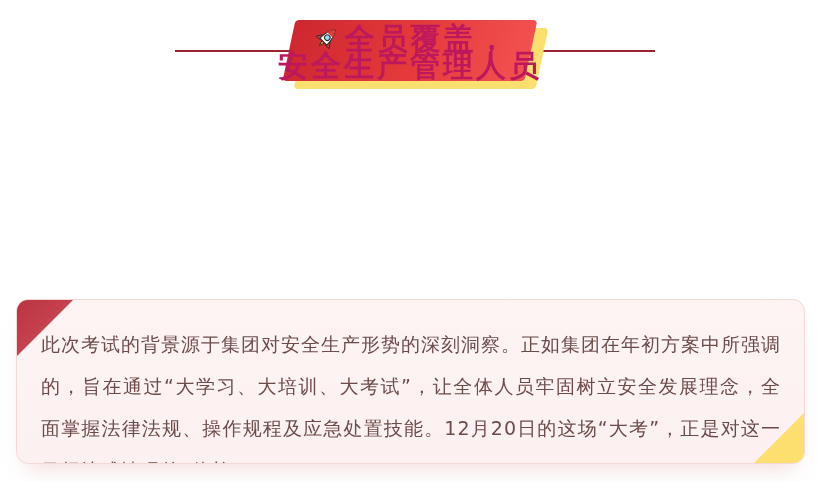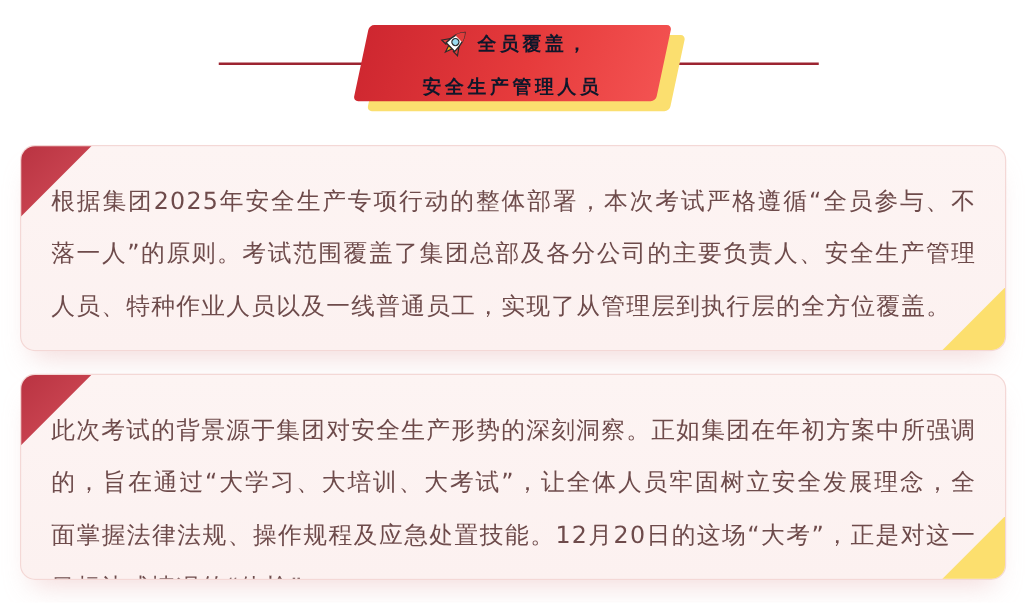--- a/index.html
+++ b/index.html
@@ -28,22 +28,22 @@
     background:#fbdf6f; border-radius:4px;
   }
   .banner-bg {
     position:absolute; inset:0;
     transform:skewX(-12deg);
     background:linear-gradient(100deg,#ce2730 0%,#e63b3c 55%,#f35251 100%);
     border-radius:4px;
   }
   .banner-text {
     position:absolute; inset:0; z-index:2;
-    display:flex; flex-direction:column; align-items:center; justify-content:space-between;
-    color:#0f172a; font-weight:bold; font-size:15px; line-height:24px;
+    display:flex; flex-direction:column; align-items:center; justify-content:center;
+    color:#be185d; font-weight:bold; font-size:30px; line-height:24px;
     letter-spacing:3px; white-space:nowrap; text-align:center;
   }
   .banner-line1 { display:flex; align-items:center; gap:4px; }
   .rocket { width:30px; height:30px; flex:0 0 auto; }
 
   
   .card {
     position:absolute; left:16px; width:789px; height:165px;
     background:linear-gradient(180deg,#fdf4f3 0%,#fcf1f0 100%);
     border:1px solid #f4d8d6;
@@ -94,25 +94,20 @@
               <circle cx="16" cy="14" r="3" fill="#9adcf0" stroke="#2b2b2b" stroke-width="1.1"></circle>
             </g>
           </svg>
           <span>全员覆盖，</span>
         </span>
         <span>安全生产管理人员</span>
       </div>
     </div>
   </div>
 
-  <div class="card card-1">
-    <div class="corner-red"></div>
-    <div class="corner-yellow"></div>
-    <p class="card-text">根据集团2025年安全生产专项行动的整体部署，本次考试严格遵循“全员参与、不落一人”的原则。考试范围覆盖了集团总部及各分公司的主要负责人、安全生产管理人员、特种作业人员以及一线普通员工，实现了从管理层到执行层的全方位覆盖。</p>
-  </div>
 
   <div class="card card-2">
     <div class="corner-red"></div>
     <div class="corner-yellow"></div>
     <p class="card-text">此次考试的背景源于集团对安全生产形势的深刻洞察。正如集团在年初方案中所强调的，旨在通过“大学习、大培训、大考试”，让全体人员牢固树立安全发展理念，全面掌握法律法规、操作规程及应急处置技能。12月20日的这场“大考”，正是对这一目标达成情况的“体检”。</p>
   </div>
 
 </div>
 
 </body></html>

